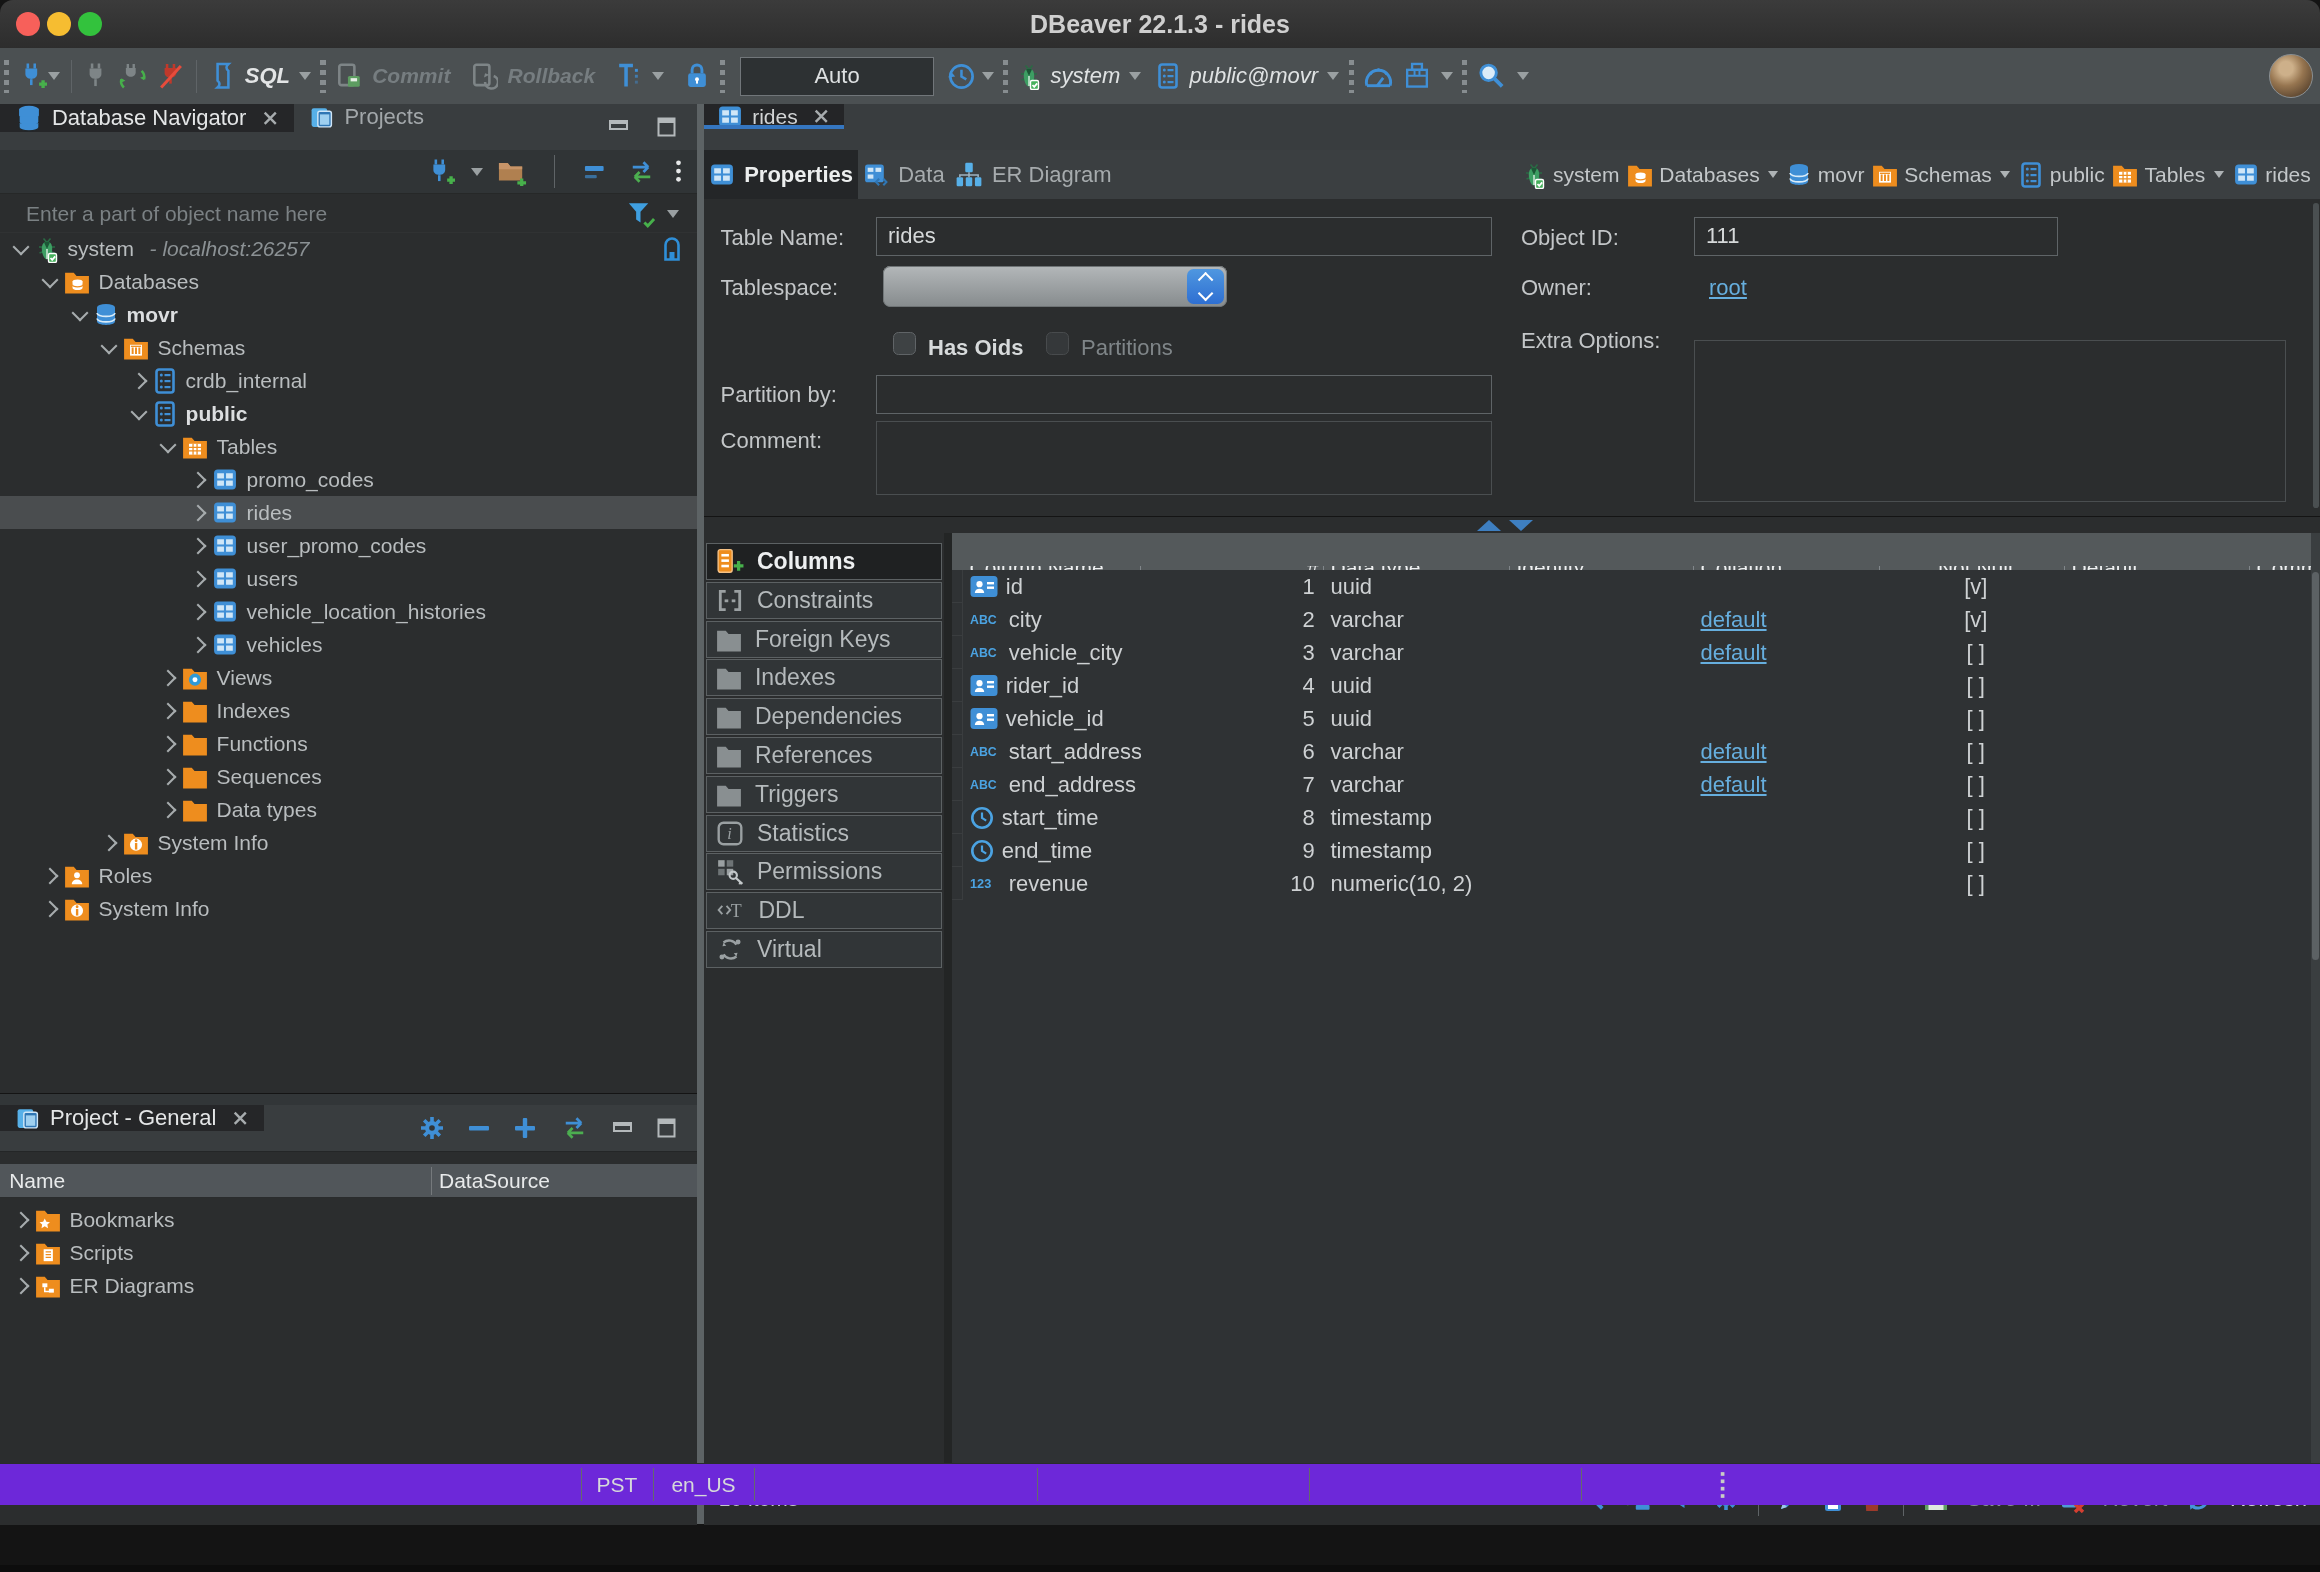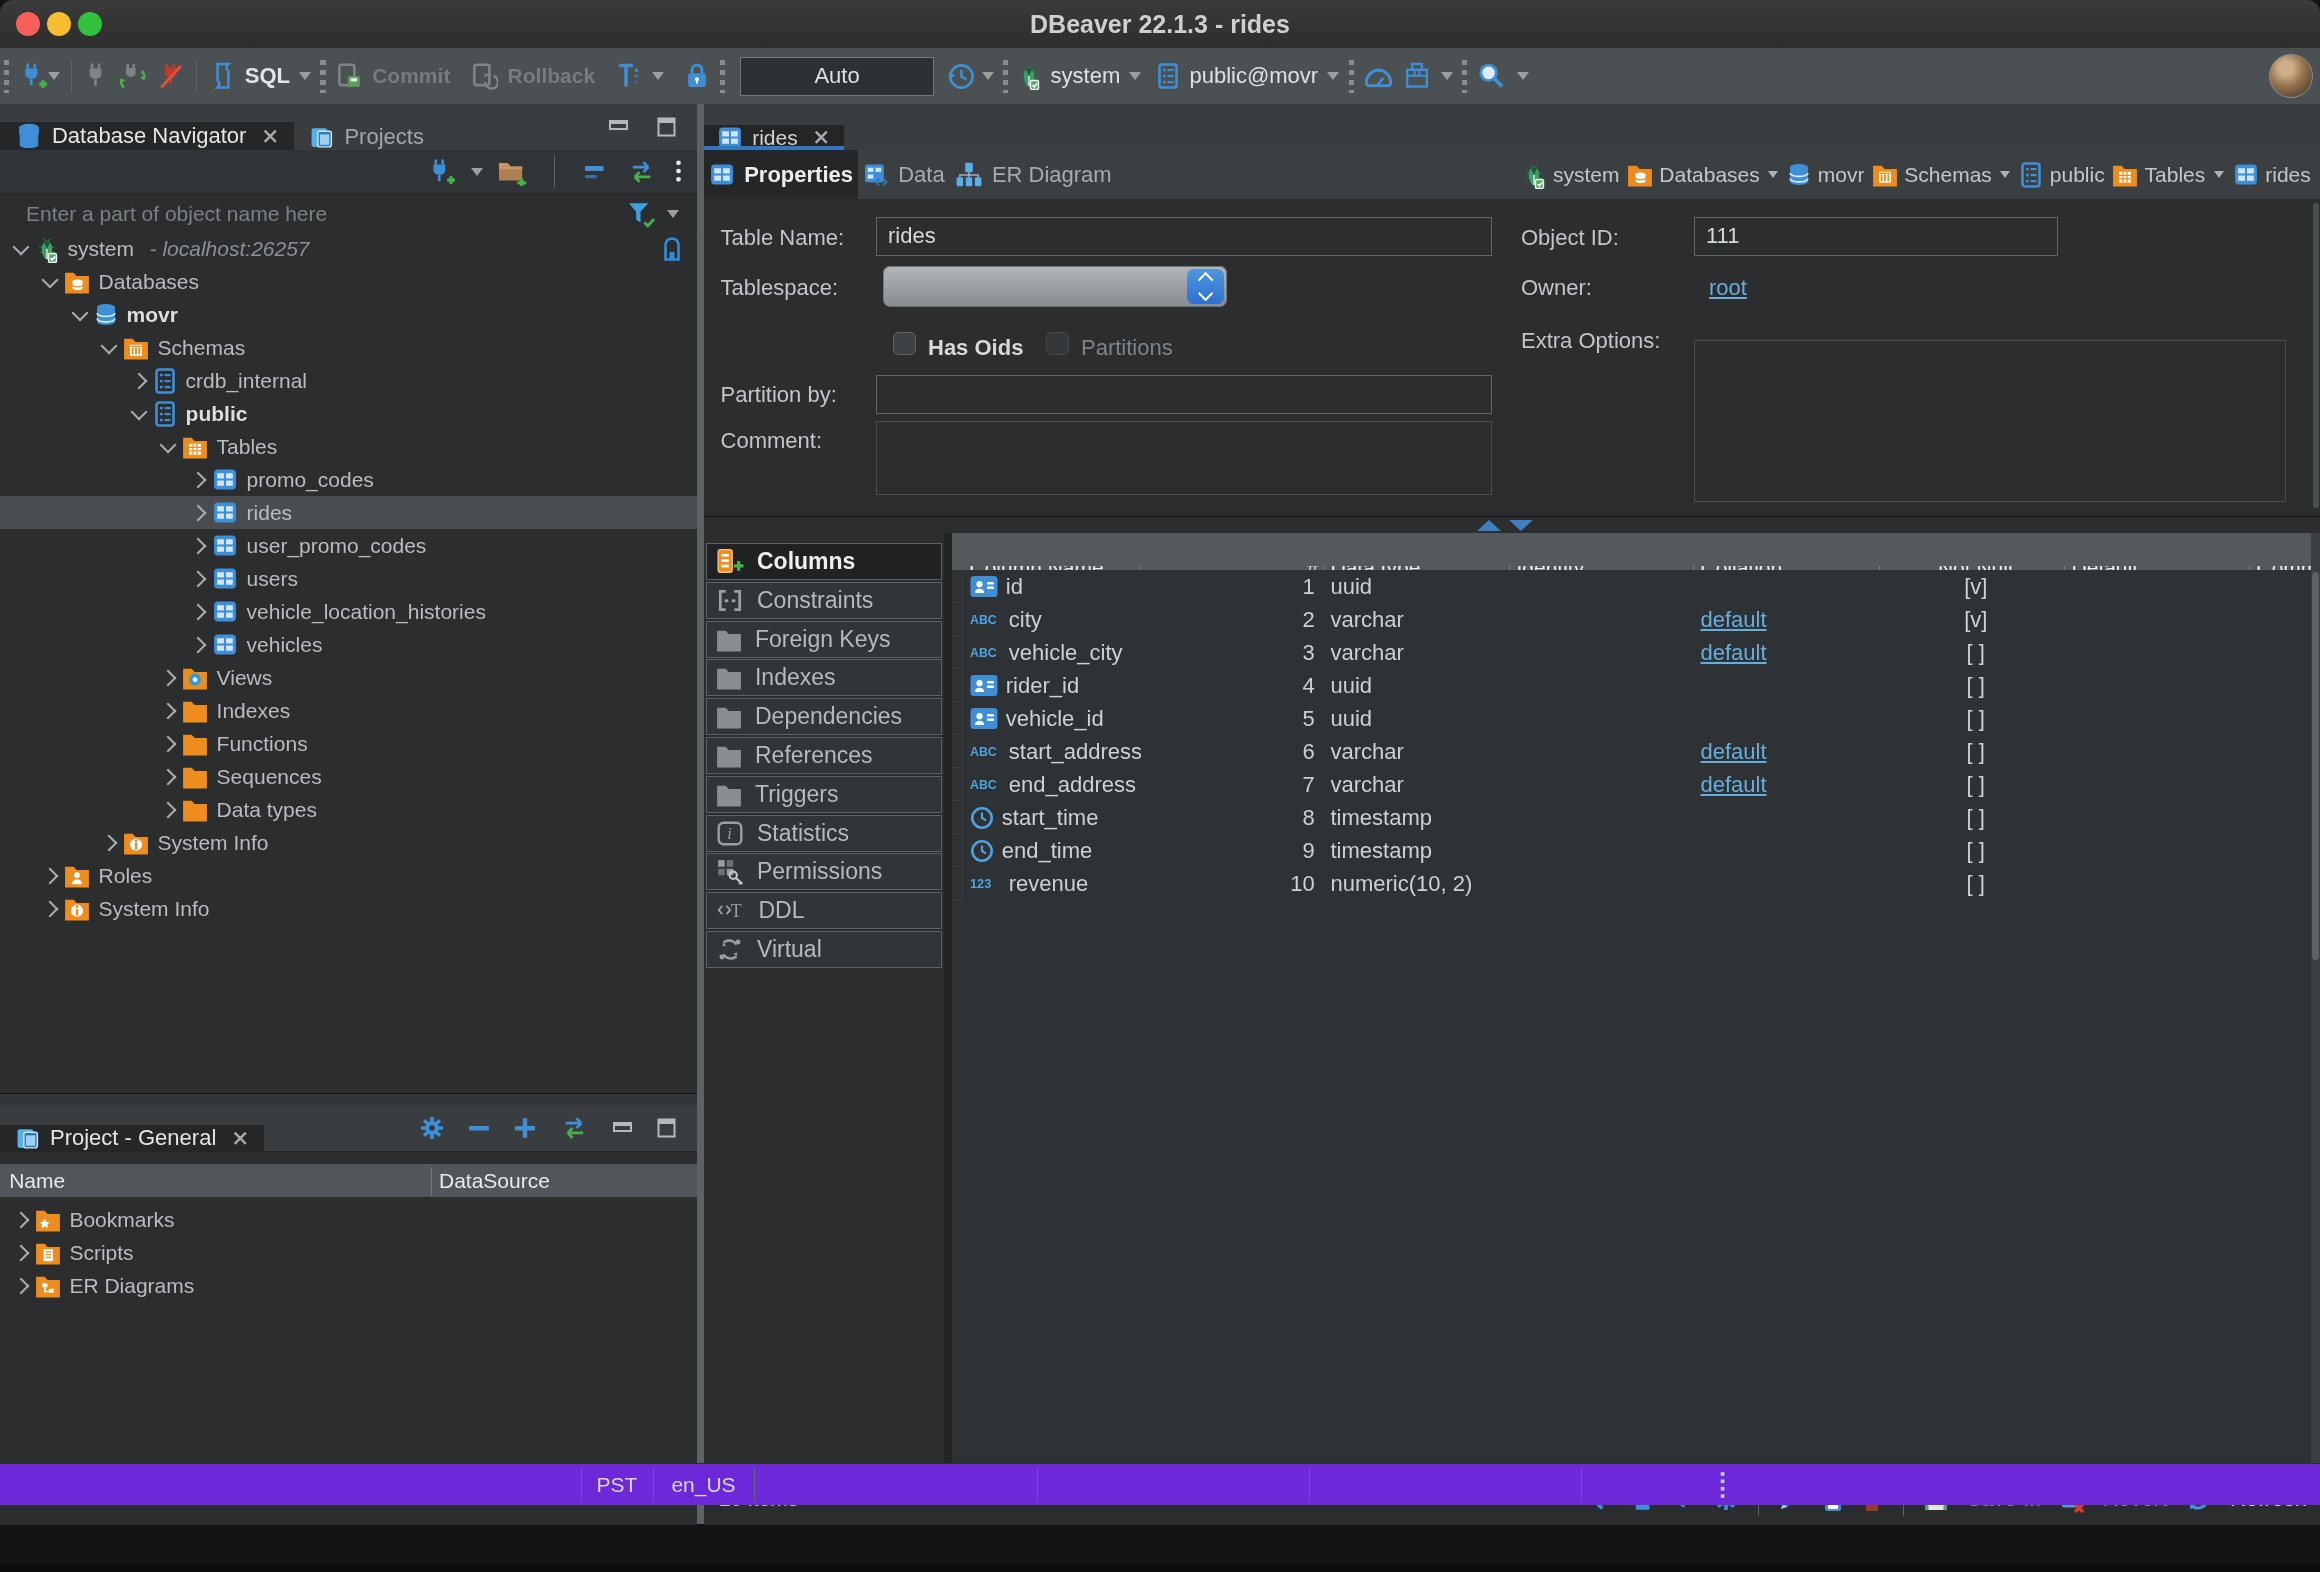--- a/index.html
+++ b/index.html
@@ -9,34 +9,34 @@
   svg{display:block;}
   
   #titlebar{left:0;top:0;width:2320px;height:48px;background:linear-gradient(#3b3b3b,#2d2d2d);
     border-radius:13px 13px 0 0;border-bottom:0.9px solid #1d1d1d;}
   .tl{position:absolute;top:12px;width:24px;height:24px;border-radius:50%;}
   #window-title{position:absolute;left:0;right:0;top:0;height:48px;line-height:48px;text-align:center;
     font-weight:bold;font-size:25px;color:#cfcfcf;}
   
   #toolbar{left:0;top:48px;width:2320px;height:56px;background:#4b5052;border-bottom:0.9px solid #292b2c;
     display:flex;align-items:center;}
-  .tbgroup{display:flex;align-items:center;gap:9.2px;}
+  .tbgroup{display:flex;align-items:center;gap:9.2px;font-style:italic;}
   .dotsep{width:5.5px;height:33px;margin:0 9.2px;background:repeating-linear-gradient(#878d90 0 4.6px,transparent 4.6px 10px);}
   .linesep{width:0.9px;height:33px;margin:0 11px;background:#5f6467;}
   .tblabel{font-size:22px;color:#e3e5e6;font-weight:bold;}
   .tbdisabled{color:#767d80;font-weight:bold;}
   .caret{width:0;height:0;border-left:6.5px solid transparent;border-right:6.5px solid transparent;border-top:8.3px solid #caced0;display:inline-block;}
   .caret.dim{border-top-color:#9aa0a2;}
   #auto-combo{width:192px;height:37px;background:#2d3133;border:1.8px solid #71767a;color:#dee1e2;
     text-align:center;line-height:35px;font-size:22px;margin:0 5.5px;}
   #avatar{position:absolute;right:7.4px;top:54px;width:44px;height:44px;border-radius:50%;
     background:radial-gradient(circle at 38% 32%,#cdb08a 0 18%,#967550 45%,#5c4630 80%,#3d2f20);
     border:1.8px solid #8b9093;box-sizing:border-box;}
   
-  .tabstrip{background:#393d3f;border-bottom:0.9px solid #242627;display:flex;align-items:flex-end;}
+  .tabstrip{background:#393d3f;border-bottom:0.9px solid #242627;display:flex;align-items:flex-start;}
   .ptab{display:flex;align-items:center;gap:9.2px;padding:0 14.8px;color:#a2a7aa;font-size:22px;}
   .ptab.active{background:#252628;color:#e4e6e7;}
   .closex{margin-left:5.5px;}
   #left-panel{left:0;top:104px;width:697px;height:989px;background:#2b2d2e;}
   #left-tabstrip{left:0;top:104px;width:697px;height:46px;}
   #nav-toolbar{left:0;top:150px;width:697px;height:44px;background:#303436;border-bottom:0.9px solid #262828;
     display:flex;align-items:center;justify-content:flex-end;gap:14.8px;padding-right:13px;box-sizing:border-box;}
   #nav-filter{left:0;top:195px;width:697px;height:37px;background:#2b2d2e;border-bottom:0.9px solid #303233;}
   #nav-filter .ph{position:absolute;left:26px;top:0;line-height:37px;color:#7b8184;font-size:21px;}
   #nav-tree{left:0;top:232px;width:697px;height:862px;overflow:hidden;}

